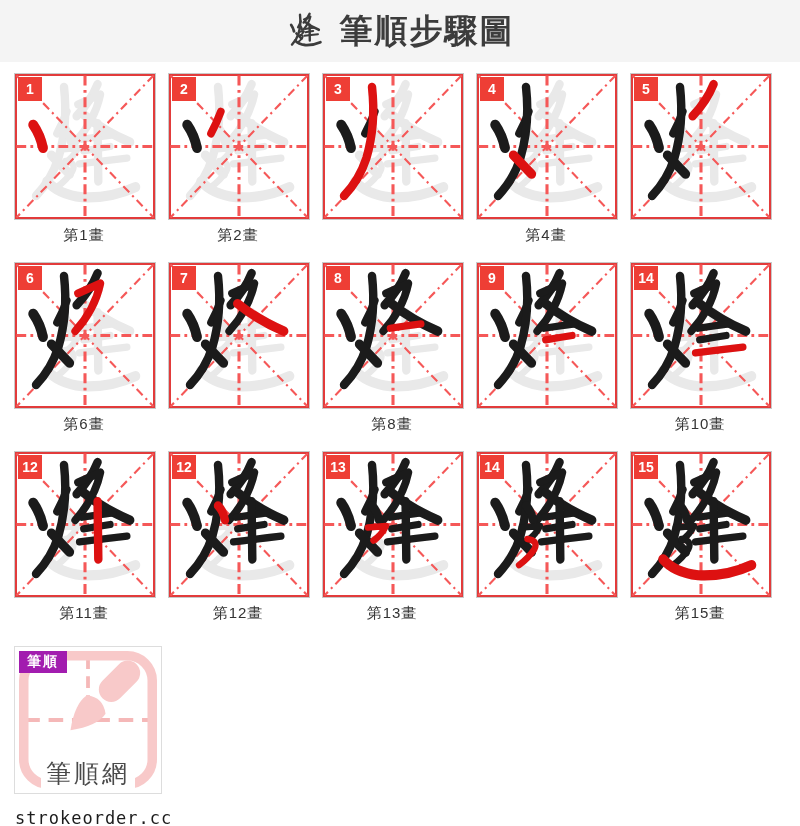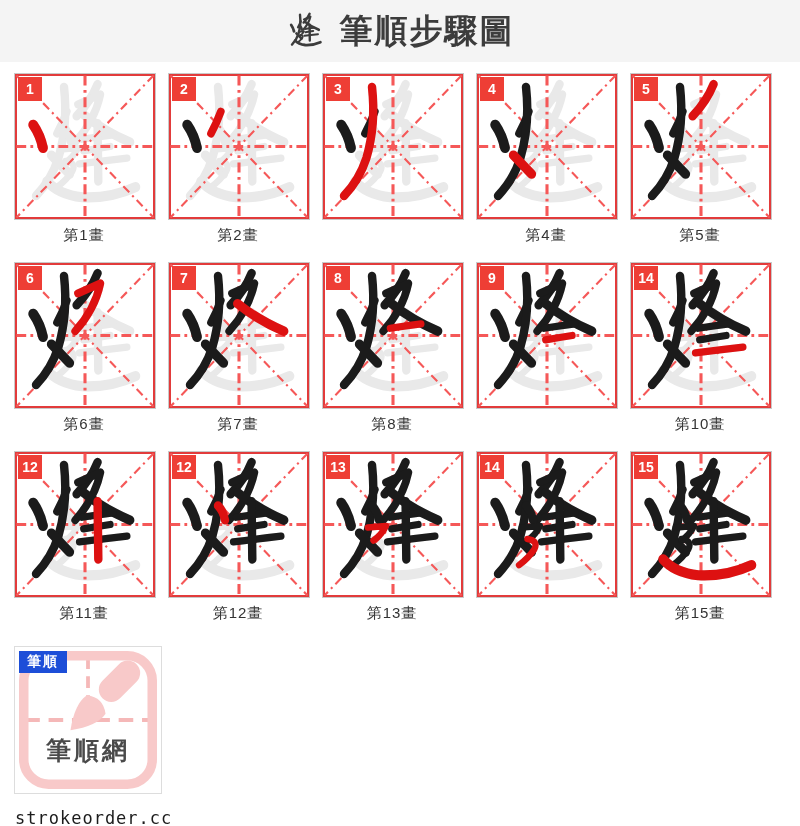--- a/index.html
+++ b/index.html
@@ -42,27 +42,27 @@
     letter-spacing:1px;
   }
   
   .logo{
     position:relative;width:146px;height:146px;margin:23px 0 0 14px;
     background:#ffffff;border:1px solid #dddddd;
   }
   .logo-svg{position:absolute;left:0;top:0;width:100%;height:100%;}
   .logo-badge{
     position:absolute;top:4px;left:4px;z-index:3;
-    background:#1d4ed8;color:#ffffff;font-size:14px;font-weight:bold;
+    background:#a21caf;color:#ffffff;font-size:14px;font-weight:bold;
     padding:2px 8px;letter-spacing:2px;
   }
   .logo-name{
-    position:absolute;left:50%;bottom:26px;transform:translateX(-50%);
+    position:absolute;left:50%;bottom:3px;transform:translateX(-50%);
     z-index:2;background:#ffffff;padding:0 5px;white-space:nowrap;
-    font-size:25px;font-weight:bold;color:#4a4a4a;letter-spacing:3px;
+    font-size:25px;font-weight:normal;color:#4a4a4a;letter-spacing:3px;
   }
   .site-url{
     margin:14px 0 0 15px;
     font-family:"DejaVu Sans Mono","Liberation Mono",monospace;
     font-size:17px;color:#1c1c1c;letter-spacing:1px;
   }
 </style>
 </head>
 <body>
 
@@ -236,21 +236,20 @@
           <line x1="50" y1="1" x2="50" y2="99" stroke="#f55858" stroke-width="2.2" stroke-dasharray="7 3 2 3"></line>
           <line x1="1" y1="50" x2="99" y2="50" stroke="#f55858" stroke-width="2.2" stroke-dasharray="7 3 2 3"></line>
           <path d="M13,35 Q18,42 20,51" fill="none" stroke="#1b1b1b" stroke-width="7" stroke-linecap="round" stroke-linejoin="round"></path>
           <path d="M37,26 Q34,34 30,41" fill="none" stroke="#1b1b1b" stroke-width="5.5" stroke-linecap="round" stroke-linejoin="round"></path>
           <path d="M35,9 Q38,35 31,58 Q26,73 15,84" fill="none" stroke="#1b1b1b" stroke-width="6" stroke-linecap="round" stroke-linejoin="round"></path>
           <path d="M26,56 Q33,63 39,69" fill="none" stroke="#1b1b1b" stroke-width="6.5" stroke-linecap="round" stroke-linejoin="round"></path>
           <path d="M59,7 Q54,19 44,29" fill="none" stroke="#dd1111" stroke-width="6" stroke-linecap="round" stroke-linejoin="round"></path>
         </svg>
       <span class="badge">5</span>
     </div>
-    <figcaption class="cell-label">第5畫</figcaption>
   </figure>
 
   <figure class="cell-block">
     <div class="cell">
       <svg class="cell-svg" viewBox="0 0 100 100" preserveAspectRatio="none">
           <path d="M13,35 Q18,42 20,51" fill="none" stroke="#e9e9e9" stroke-width="7" stroke-linecap="round" stroke-linejoin="round"></path>
           <path d="M37,26 Q34,34 30,41" fill="none" stroke="#e9e9e9" stroke-width="5.5" stroke-linecap="round" stroke-linejoin="round"></path>
           <path d="M35,9 Q38,35 31,58 Q26,73 15,84" fill="none" stroke="#e9e9e9" stroke-width="6" stroke-linecap="round" stroke-linejoin="round"></path>
           <path d="M26,56 Q33,63 39,69" fill="none" stroke="#e9e9e9" stroke-width="6.5" stroke-linecap="round" stroke-linejoin="round"></path>
           <path d="M59,7 Q54,19 44,29" fill="none" stroke="#e9e9e9" stroke-width="6" stroke-linecap="round" stroke-linejoin="round"></path>
@@ -305,21 +304,20 @@
           <path d="M13,35 Q18,42 20,51" fill="none" stroke="#1b1b1b" stroke-width="7" stroke-linecap="round" stroke-linejoin="round"></path>
           <path d="M37,26 Q34,34 30,41" fill="none" stroke="#1b1b1b" stroke-width="5.5" stroke-linecap="round" stroke-linejoin="round"></path>
           <path d="M35,9 Q38,35 31,58 Q26,73 15,84" fill="none" stroke="#1b1b1b" stroke-width="6" stroke-linecap="round" stroke-linejoin="round"></path>
           <path d="M26,56 Q33,63 39,69" fill="none" stroke="#1b1b1b" stroke-width="6.5" stroke-linecap="round" stroke-linejoin="round"></path>
           <path d="M59,7 Q54,19 44,29" fill="none" stroke="#1b1b1b" stroke-width="6" stroke-linecap="round" stroke-linejoin="round"></path>
           <path d="M45,21 L61,14 Q57,32 43,47" fill="none" stroke="#1b1b1b" stroke-width="5.5" stroke-linecap="round" stroke-linejoin="round"></path>
           <path d="M49,28 Q63,39 82,47" fill="none" stroke="#dd1111" stroke-width="6.5" stroke-linecap="round" stroke-linejoin="round"></path>
         </svg>
       <span class="badge">7</span>
     </div>
-    <figcaption class="cell-label">第7畫</figcaption>
   </figure>
 
   <figure class="cell-block">
     <div class="cell">
       <svg class="cell-svg" viewBox="0 0 100 100" preserveAspectRatio="none">
           <path d="M13,35 Q18,42 20,51" fill="none" stroke="#e9e9e9" stroke-width="7" stroke-linecap="round" stroke-linejoin="round"></path>
           <path d="M37,26 Q34,34 30,41" fill="none" stroke="#e9e9e9" stroke-width="5.5" stroke-linecap="round" stroke-linejoin="round"></path>
           <path d="M35,9 Q38,35 31,58 Q26,73 15,84" fill="none" stroke="#e9e9e9" stroke-width="6" stroke-linecap="round" stroke-linejoin="round"></path>
           <path d="M26,56 Q33,63 39,69" fill="none" stroke="#e9e9e9" stroke-width="6.5" stroke-linecap="round" stroke-linejoin="round"></path>
           <path d="M59,7 Q54,19 44,29" fill="none" stroke="#e9e9e9" stroke-width="6" stroke-linecap="round" stroke-linejoin="round"></path>

